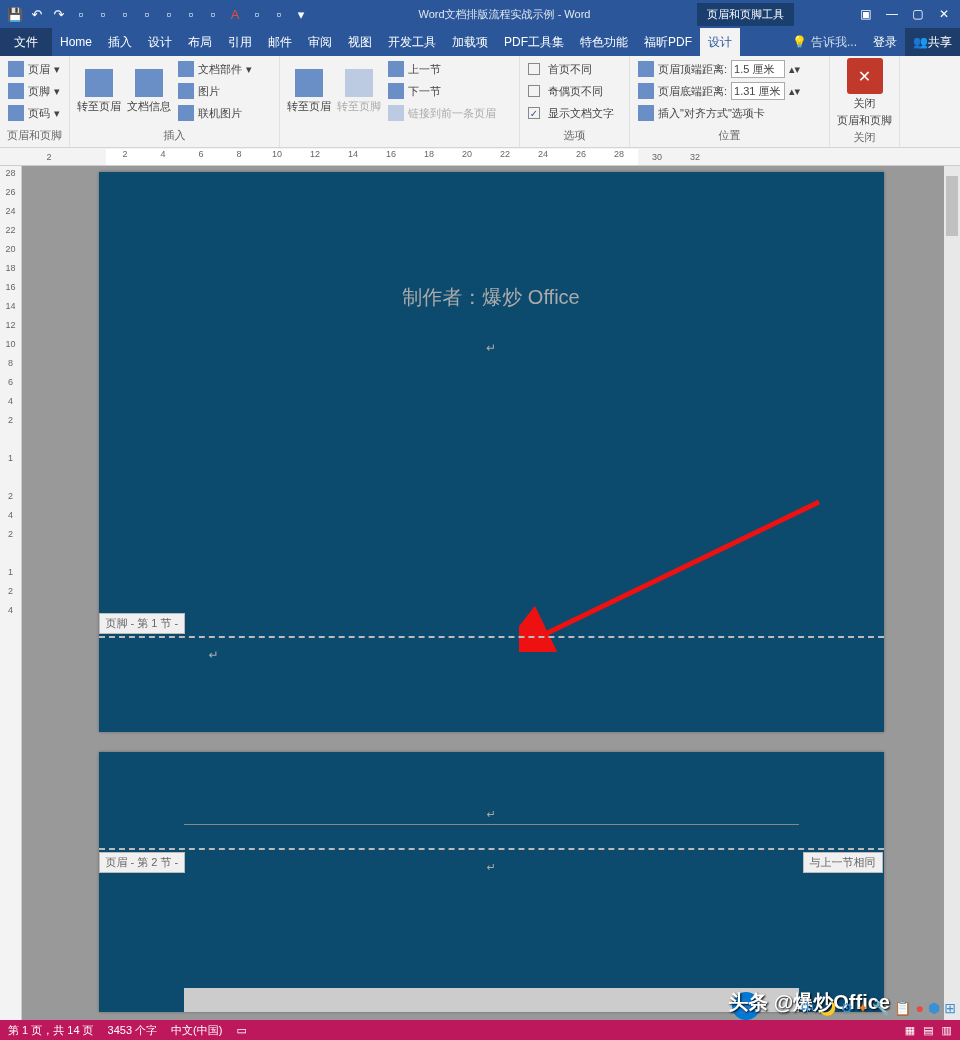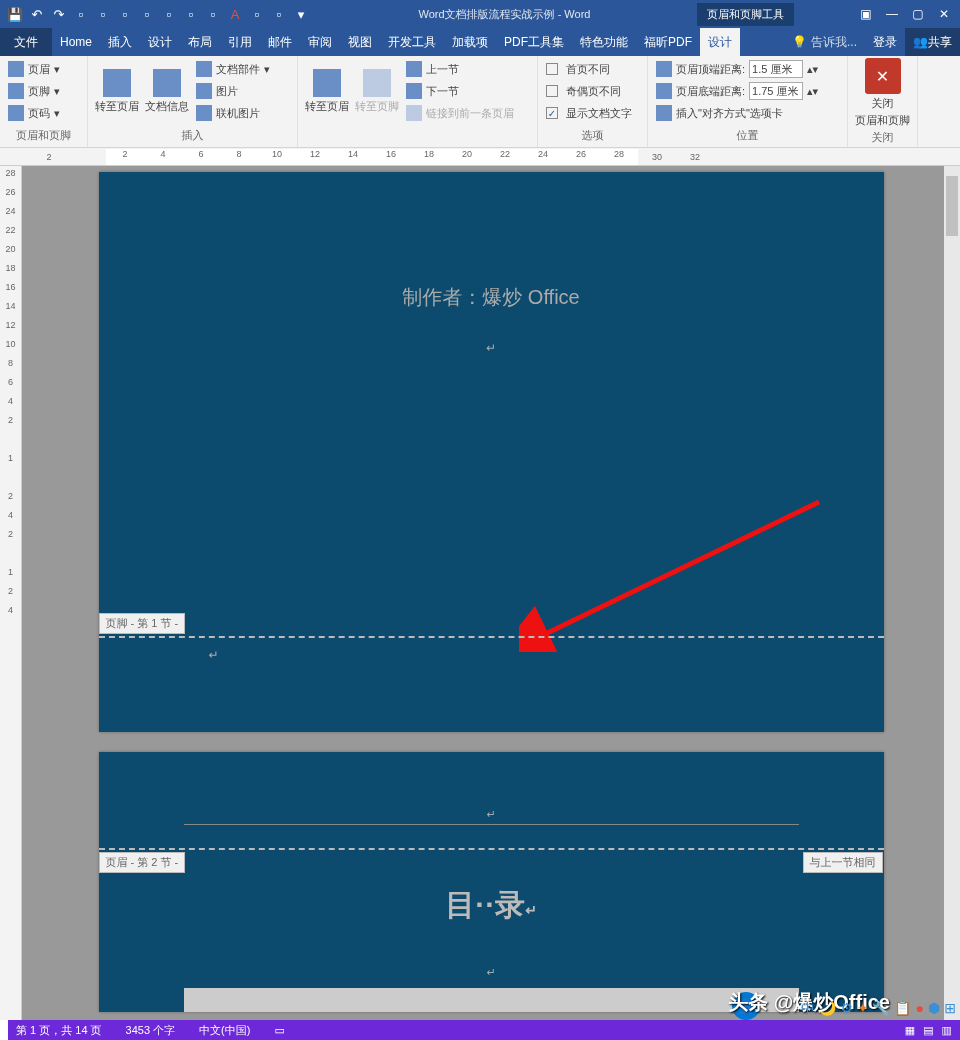--- a/index.html
+++ b/index.html
@@ -36,21 +36,21 @@
 .ruler-v{width:22px;background:#f3f3f3;border-right:1px solid #ccc;font-size:9px;color:#666;display:flex;flex-direction:column;align-items:center;padding-top:2px;}
 .ruler-v span{height:19px;}
 .docarea{flex:1;overflow:hidden;position:relative;}
 .page{background:#0c4a6e;margin:0 auto 20px;width:785px;position:relative;box-shadow:0 0 3px rgba(0,0,0,0.3);}
 .page1{height:560px;}
 .page2{height:260px;margin-top:12px;}
 .doc-text{text-align:center;color:#aaa;font-size:20px;}
 .footer-tag{position:absolute;font-size:11px;color:#666;background:#f0f0f0;border:1px solid #bbb;padding:2px 6px;}
 .dashed{border-top:2px dashed #bbb;position:absolute;left:0;right:0;}
 .arrow{position:absolute;}
-.statusbar{position:absolute;bottom:0;left:8px;right:0;height:20px;background:#6d28d9;color:#fff;font-size:11px;display:flex;align-items:center;padding:0 8px;gap:24px;}
+.statusbar{position:absolute;bottom:0;left:0;right:0;height:20px;background:#be185d;color:#fff;font-size:11px;display:flex;align-items:center;padding:0 8px;gap:14px;}
 .statusbar .right{margin-left:auto;display:flex;gap:8px;align-items:center;}
 .scrollbar-v{position:absolute;right:0;top:0;bottom:0;width:16px;background:#e8e8e8;}
 .scrollbar-v .thumb{position:absolute;left:2px;right:2px;top:10px;height:60px;background:#c0c0c0;}
 .watermark{position:absolute;bottom:24px;right:70px;font-size:20px;color:#fff;font-weight:bold;text-shadow:1px 1px 2px #000;}
 .wm-circle{position:absolute;bottom:20px;right:200px;width:28px;height:28px;border-radius:50%;background:#0078d4;color:#fff;display:flex;align-items:center;justify-content:center;font-size:14px;}
 .tray{position:absolute;bottom:22px;right:4px;font-size:14px;display:flex;gap:4px;}
 .tray span{color:#3b8fd4;}
 .section-break{font-size:11px;color:#999;}
 .hdr-line{border-bottom:1px solid #888;position:absolute;}
 </style>
@@ -108,21 +108,21 @@
       </div>
     <div class="menu-item">登录</div>
     <div class="menu-item" style="background:#1e3d6b">
         <span>👥</span>
         <span>共享</span>
       </div>
   </div>
 </div>
 
 <div class="ribbon">
-  <div class="rgroup" style="width:88px">
+  <div class="rgroup" style="width:70px">
     <div class="rbtn-sm"><span class="ricon"></span><span>页眉</span> ▾</div>
     <div class="rbtn-sm"><span class="ricon"></span><span>页脚</span> ▾</div>
     <div class="rbtn-sm"><span class="ricon"></span><span>页码</span> ▾</div>
     <div class="rgroup-label">页眉和页脚</div>
   </div>
   <div class="rgroup" style="width:210px">
     <div style="display:flex;height:66px">
       <div class="rbtn-lg">
           <span class="ricon lg"></span>
           <span>转至页眉</span>
@@ -181,21 +181,21 @@
         <span>奇偶页不同</span>
       </div>
     <div class="rbtn-sm">
         <span class="cbx">✓</span>
         <span>显示文档文字</span>
       </div>
     <div class="rgroup-label">选项</div>
   </div>
   <div class="rgroup" style="width:200px">
     <div class="rbtn-sm"><span class="ricon"></span><span>页眉顶端距离:</span><span class="spin">1.5 厘米</span>▴▾</div>
-    <div class="rbtn-sm"><span class="ricon"></span><span>页眉底端距离:</span><span class="spin">1.75 厘米</span>▴▾</div>
+    <div class="rbtn-sm"><span class="ricon"></span><span>页眉底端距离:</span><span class="spin">1.31 厘米</span>▴▾</div>
     <div class="rbtn-sm">
         <span class="ricon"></span>
         <span>插入"对齐方式"选项卡</span>
       </div>
     <div class="rgroup-label">位置</div>
   </div>
   <div class="rgroup" style="width:70px;align-items:center">
     <div style="display:flex;flex-direction:column;align-items:center;gap:2px;font-size:11px;color:#444">
       <div class="close-x">✕</div>
       <span>关闭</span>
@@ -269,21 +269,20 @@
       <div class="footer-tag" style="left:0;bottom:98px">页脚 - 第 1 节 -</div>
       <div class="dashed" style="bottom:94px"></div>
       <div style="position:absolute;bottom:70px;left:110px;font-size:12px;color:#aaa">↵</div>
     </div>
     <div class="page page2">
       <div style="text-align:center;font-size:11px;color:#aaa;padding-top:56px">↵</div>
       <div class="hdr-line" style="left:85px;right:85px;top:72px"></div>
       <div class="dashed" style="top:96px"></div>
       <div class="footer-tag" style="left:0;top:100px">页眉 - 第 2 节 -</div>
       <div class="footer-tag" style="right:1px;top:100px">与上一节相同</div>
-      <div style="text-align:center;font-size:30px;color:#bbb;font-weight:bold;margin-top:64px"><span>目··录</span><span style="font-size:14px">↵</span></div>
       <div style="text-align:center;font-size:11px;color:#aaa;margin-top:40px">↵</div>
       <div style="position:absolute;bottom:0;left:85px;right:85px;height:24px;background:#ccc"></div>
     </div>
   </div>
   <div class="scrollbar-v">
       <div class="thumb"></div>
     </div>
 </div>
 
 <div class="wm-circle">👤</div>

